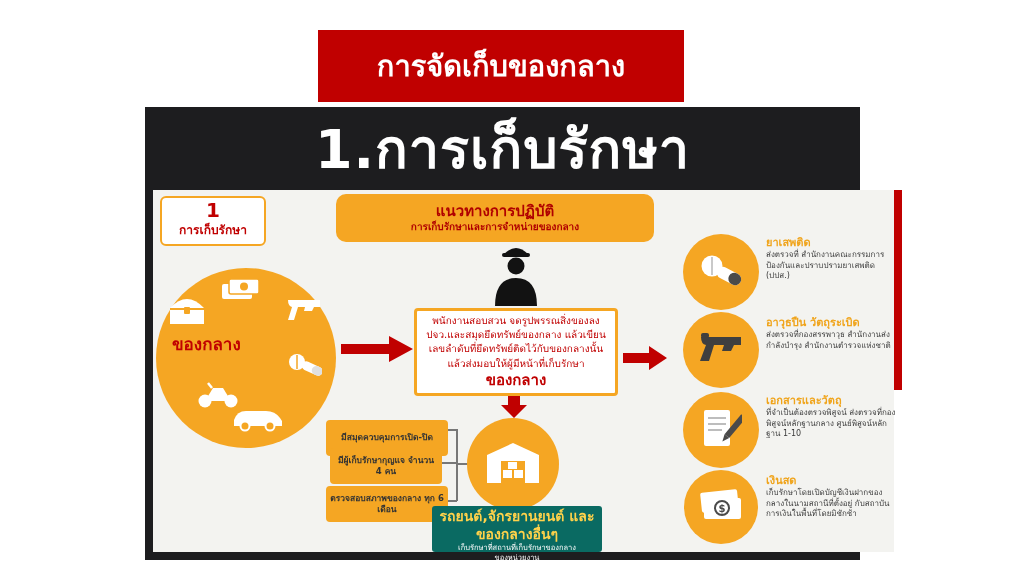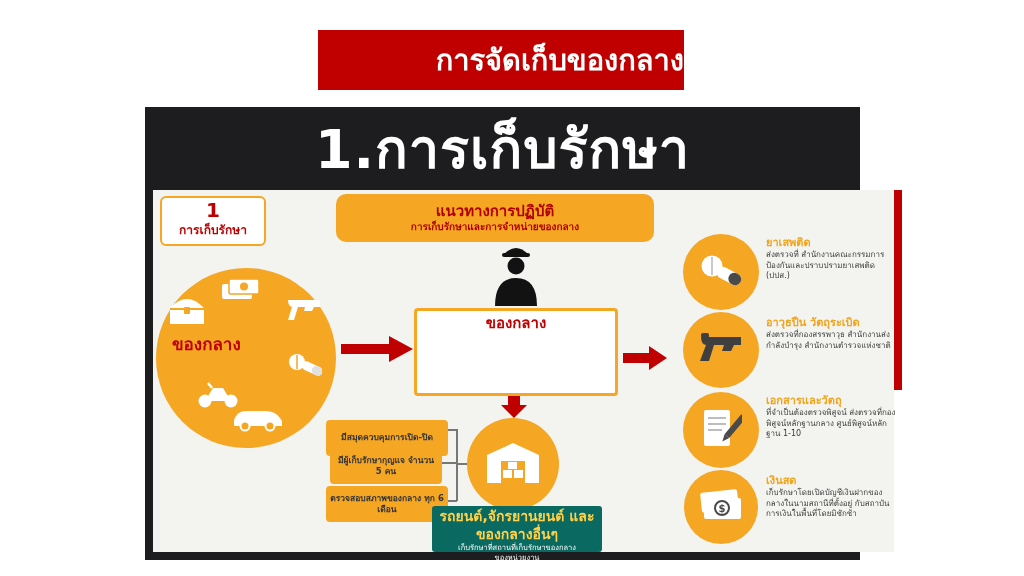--- a/index.html
+++ b/index.html
@@ -5,22 +5,22 @@
   * { margin:0; padding:0; box-sizing:border-box; }
   html,body { width:1024px; height:576px; }
   body {
     position:relative; overflow:hidden; background:#ffffff;
     font-family:"DejaVu Sans","Liberation Sans",sans-serif;
   }
   .abs { position:absolute; }
 
   
   .title-banner {
-    left:318px; top:30px; width:366px; height:60px;
-    background:#C00000; display:flex; align-items:center; justify-content:flex-end;
+    left:318px; top:30px; width:366px; height:72px;
+    background:#C00000; display:flex; align-items:center; justify-content:center;
   }
   .title-banner span { color:#ffffff; font-size:29px; font-weight:bold; }
 
   
   .panel { left:145px; top:107px; width:715px; height:453px; background:#1d1d1f; }
   .panel-heading {
     position:absolute; left:0; top:2px; width:100%; height:82px;
     color:#ffffff; font-size:54px; font-weight:bold; text-align:center; line-height:82px;
     letter-spacing:1px;
   }
@@ -188,37 +188,38 @@
       </span>
     </div>
 
     <span class="arrow" style="left:188px; top:146px;">
       <svg width="72" height="26" viewBox="0 0 72 26">
         <path d="M0 8 H48 V0 L72 13 L48 26 V18 H0 Z" fill="#C00000"></path>
       </svg>
     </span>
 
     <div class="abs inv-box">
+      <div>พนักงานสอบสวน จดรูปพรรณสิ่งของลง ปจว.และสมุดยึดทรัพย์ของกลาง แล้วเขียนเลขลำดับที่ยึดทรัพย์ติดไว้กับของกลางนั้น แล้วส่งมอบให้ผู้มีหน้าที่เก็บรักษา</div>
       <div class="inv-emph">ของกลาง</div>
     </div>
 
     <span class="arrow" style="left:470px; top:156px;">
       <svg width="44" height="24" viewBox="0 0 44 24">
         <path d="M0 7 H26 V0 L44 12 L26 24 V17 H0 Z" fill="#C00000"></path>
       </svg>
     </span>
 
     <span class="arrow" style="left:348px; top:206px;">
       <svg width="26" height="22" viewBox="0 0 26 22">
         <path d="M7 0 H19 V9 H26 L13 22 L0 9 H7 Z" fill="#C00000"></path>
       </svg>
     </span>
 
     <div class="rule-box rule-1">มีสมุดควบคุมการเปิด-ปิด</div>
-    <div class="rule-box rule-2">มีผู้เก็บรักษากุญแจ จำนวน 5 คน</div>
+    <div class="rule-box rule-2">มีผู้เก็บรักษากุญแจ จำนวน 4 คน</div>
     <div class="rule-box rule-3">ตรวจสอบสภาพของกลาง ทุก 6 เดือน</div>
     <div class="conn" style="left:295px; top:239px; width:9px; height:2px;"></div>
     <div class="conn" style="left:289px; top:272px; width:15px; height:2px;"></div>
     <div class="conn" style="left:295px; top:310px; width:9px; height:2px;"></div>
     <div class="conn" style="left:303px; top:239px; width:2px; height:72px;"></div>
     <div class="conn" style="left:303px; top:273px; width:13px; height:2px;"></div>
 
     <div class="abs warehouse-circle">
       <span>
         <svg width="56" height="46" viewBox="0 0 56 46">

